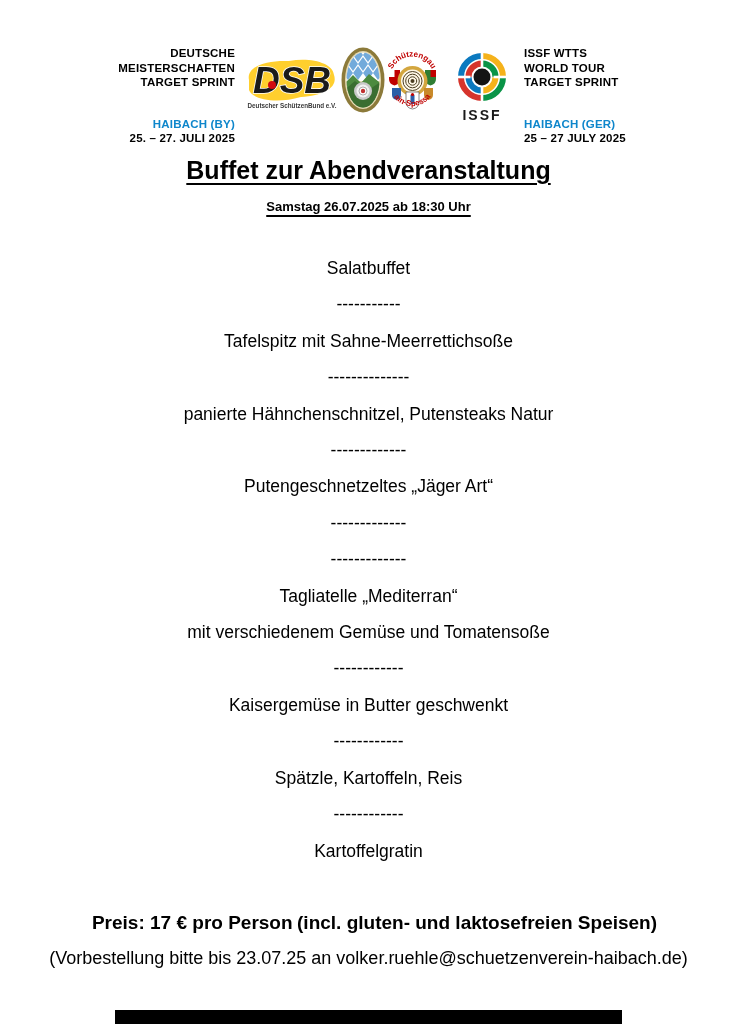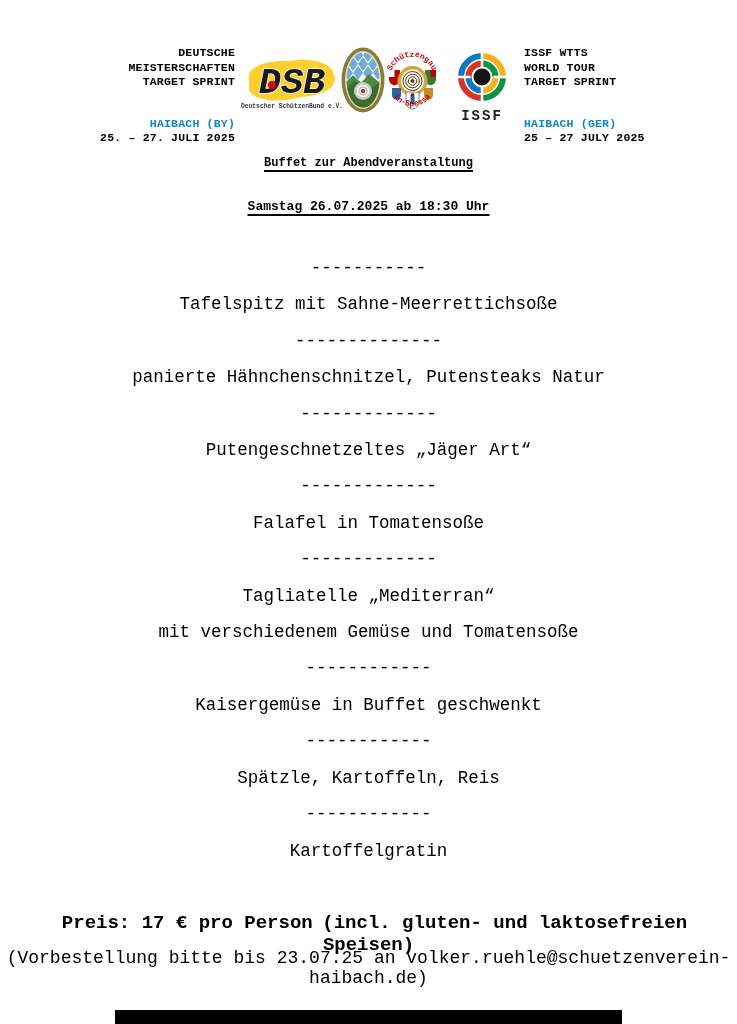--- a/index.html
+++ b/index.html
@@ -1,34 +1,34 @@
 <!DOCTYPE html>
 <html><head>
 <meta charset="utf-8">
 <style>
   html,body{margin:0;padding:0;background:#888;}
   .page{position:relative;width:737px;height:1024px;background:#ffffff;overflow:hidden;
-        font-family:Liberation Mono, monospace;color:#000;margin:0 auto;}
+        font-family:Liberation Sans, sans-serif;color:#000;margin:0 auto;}
 
   
   .hdr-block{position:absolute;font-size:11.5px;font-weight:bold;line-height:14.5px;letter-spacing:.2px;white-space:nowrap;}
   .hdr-left{left:88px;top:46px;width:147px;text-align:right;}
   .hdr-right{left:524px;top:46px;width:130px;text-align:left;}
   .blue{color:#0E86CB;margin-top:27px;}
 
   .logo{position:absolute;}
   .logo svg{display:block;width:100%;height:auto;}
   .logo-dsb{left:239px;top:52px;width:104px;}
   .logo-bssb{left:341px;top:47px;width:44px;}
   .logo-gau{left:385px;top:42px;width:55px;}
   .logo-issf{left:452px;top:49px;width:60px;}
 
   
   .doc-title{position:absolute;top:156px;left:0;width:100%;text-align:center;
-             font-size:12px;font-weight:bold;}
+             font-size:25px;font-weight:bold;}
   .doc-subtitle{position:absolute;top:199px;left:0;width:100%;text-align:center;
              font-size:13px;font-weight:bold;}
   .underlined{text-decoration:underline;text-decoration-thickness:2px;text-underline-offset:4px;}
 
   
   .menu{position:absolute;top:250px;left:0;width:100%;text-align:center;
         font-size:17.5px;line-height:36.4px;}
   .menu-line{white-space:pre;}
 
   
@@ -160,33 +160,33 @@
   </div>
 
   <div class="doc-title">
     <span class="underlined">Buffet zur Abendveranstaltung</span>
   </div>
   <div class="doc-subtitle">
     <span class="underlined">Samstag 26.07.2025 ab 18:30 Uhr</span>
   </div>
 
   <div class="menu">
+      <div class="menu-line dish">Salatbuffet</div>
       <div class="menu-line sep">-----------</div>
       <div class="menu-line dish">Tafelspitz mit Sahne-Meerrettichsoße</div>
       <div class="menu-line sep">--------------</div>
       <div class="menu-line dish">panierte Hähnchenschnitzel, Putensteaks Natur</div>
       <div class="menu-line sep">-------------</div>
       <div class="menu-line dish">Putengeschnetzeltes „Jäger Art“</div>
       <div class="menu-line sep">-------------</div>
-      <div class="menu-line dish">Falafel in Tomatensoße</div>
       <div class="menu-line sep">-------------</div>
       <div class="menu-line dish">Tagliatelle „Mediterran“</div>
       <div class="menu-line dish">mit verschiedenem Gemüse und Tomatensoße</div>
       <div class="menu-line sep">------------</div>
-      <div class="menu-line dish">Kaisergemüse in Buffet geschwenkt</div>
+      <div class="menu-line dish">Kaisergemüse in Butter geschwenkt</div>
       <div class="menu-line sep">------------</div>
       <div class="menu-line dish">Spätzle, Kartoffeln, Reis</div>
       <div class="menu-line sep">------------</div>
       <div class="menu-line dish">Kartoffelgratin</div>
     </div>
 
   <div class="footer-price">
     <span class="price-main">Preis: 17 € pro Person</span>
     <span> </span>
     <span class="price-note">(incl. gluten- und laktosefreien Speisen)</span>

